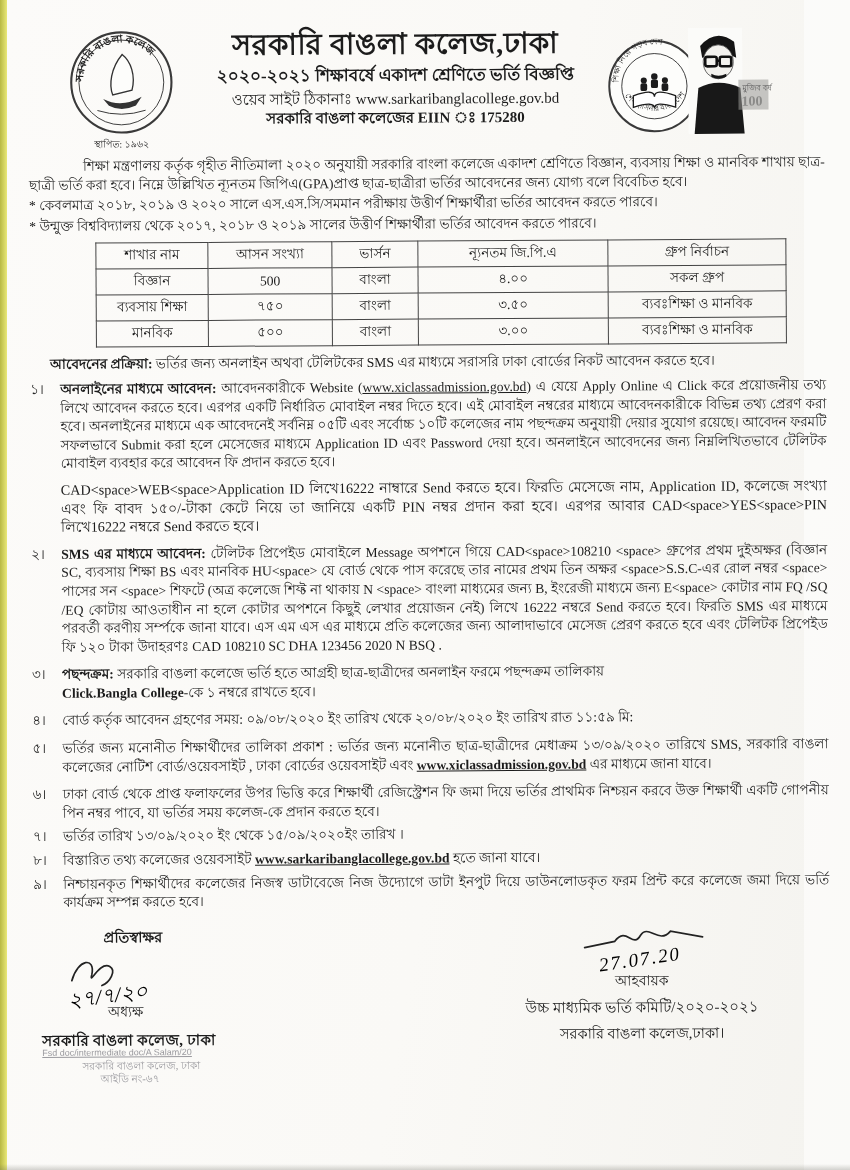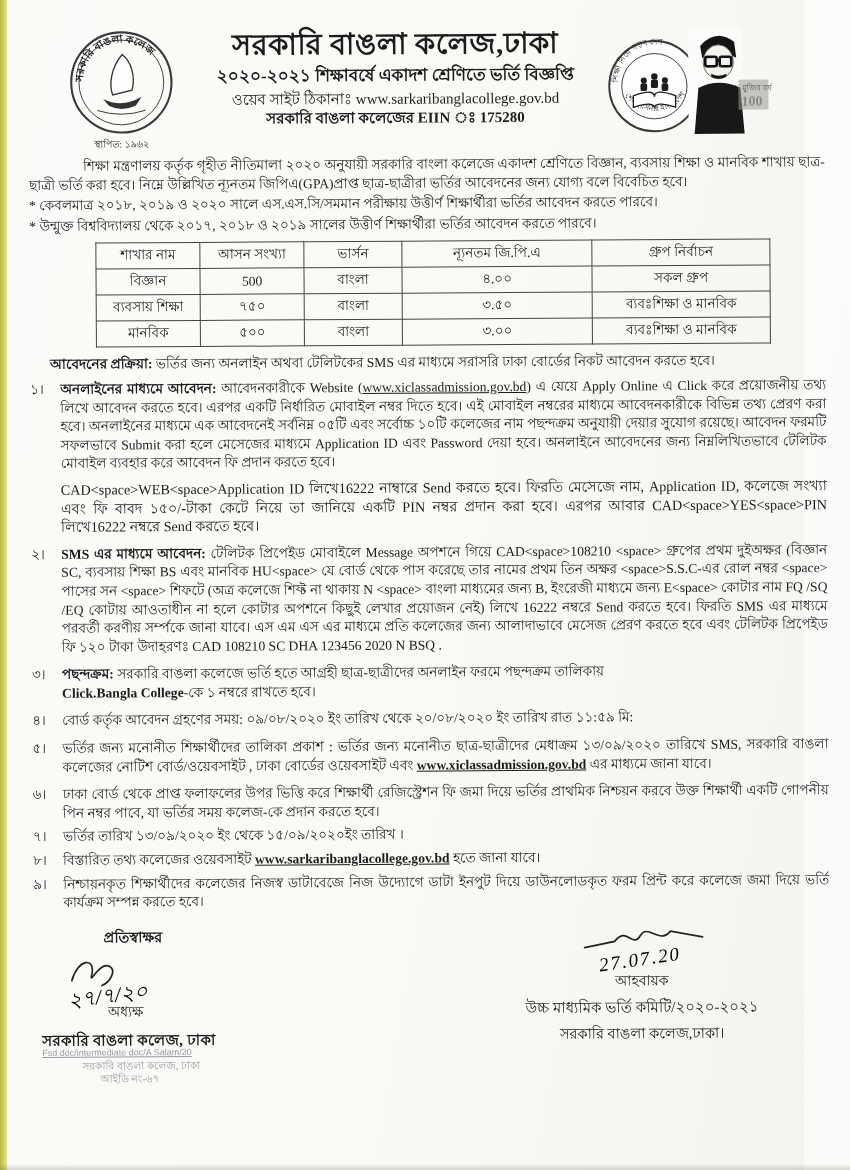--- a/index.html
+++ b/index.html
@@ -29,21 +29,21 @@
   
   .jt{text-align:justify;margin:0;}
   p{margin:0;}
   .intro{font-size:13.6px;line-height:18.6px;text-indent:54px;margin-top:6px;}
   .note{font-size:13.6px;line-height:18.6px;margin-top:2px;}
   .u{text-decoration:underline;}
   .bu{font-weight:bold;text-decoration:underline;}
 
   table.adm{border-collapse:collapse;margin:7px 0 8px 66px;font-size:13.6px;}
   table.adm th,table.adm td{border:1px solid #444;text-align:center;padding:1px 6px;height:21px;font-weight:normal;}
-  .c1{width:104px}.c2{width:104px}.c3{width:98px}.c4{width:190px}.c5{width:178px}
+  .c1{width:112px}.c2{width:124px}.c3{width:86px}.c4{width:190px}.c5{width:178px}
 
   .process{font-size:13.6px;line-height:18.6px;text-indent:20px;margin-top:2px;}
 
   .list{margin-top:6px;}
   .li{display:flex;font-size:13.6px;line-height:18.6px;margin-top:5px;}
   .li .num{flex:none;width:30px;}
   .li .body{flex:1;}
   .fee{margin-top:7px;font-size:14.2px;}
   .gap8{margin-top:9px;}
   .boldline{font-weight:bold;}

